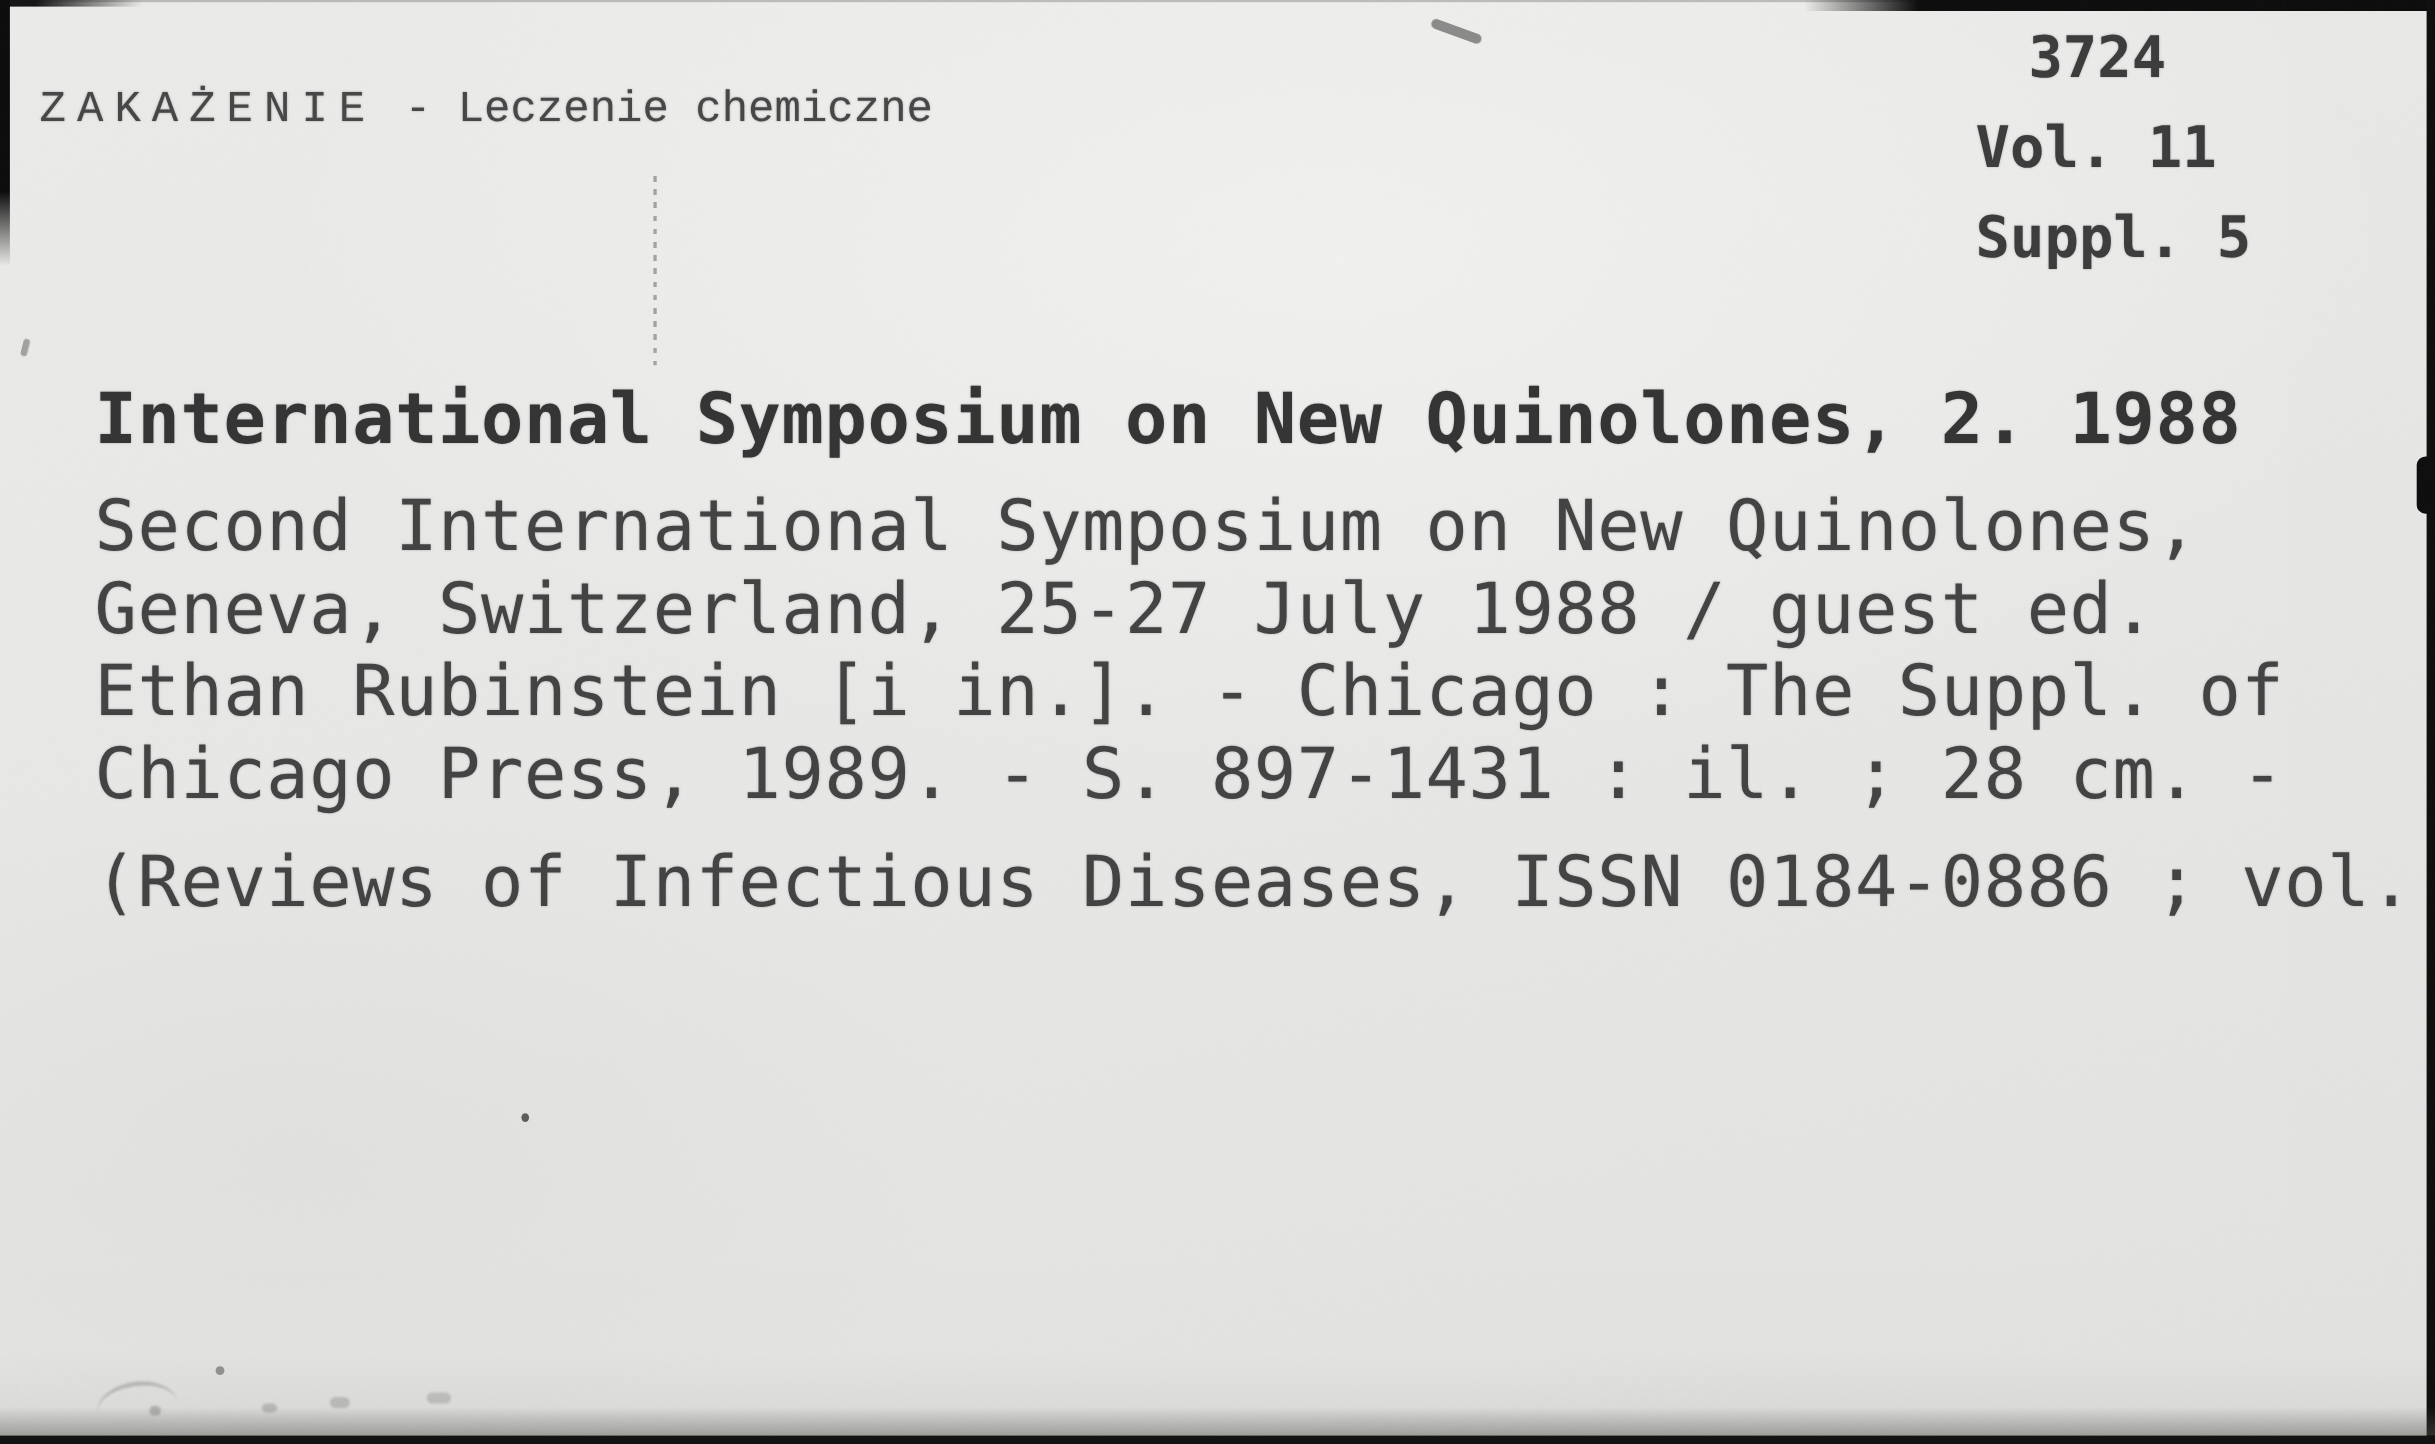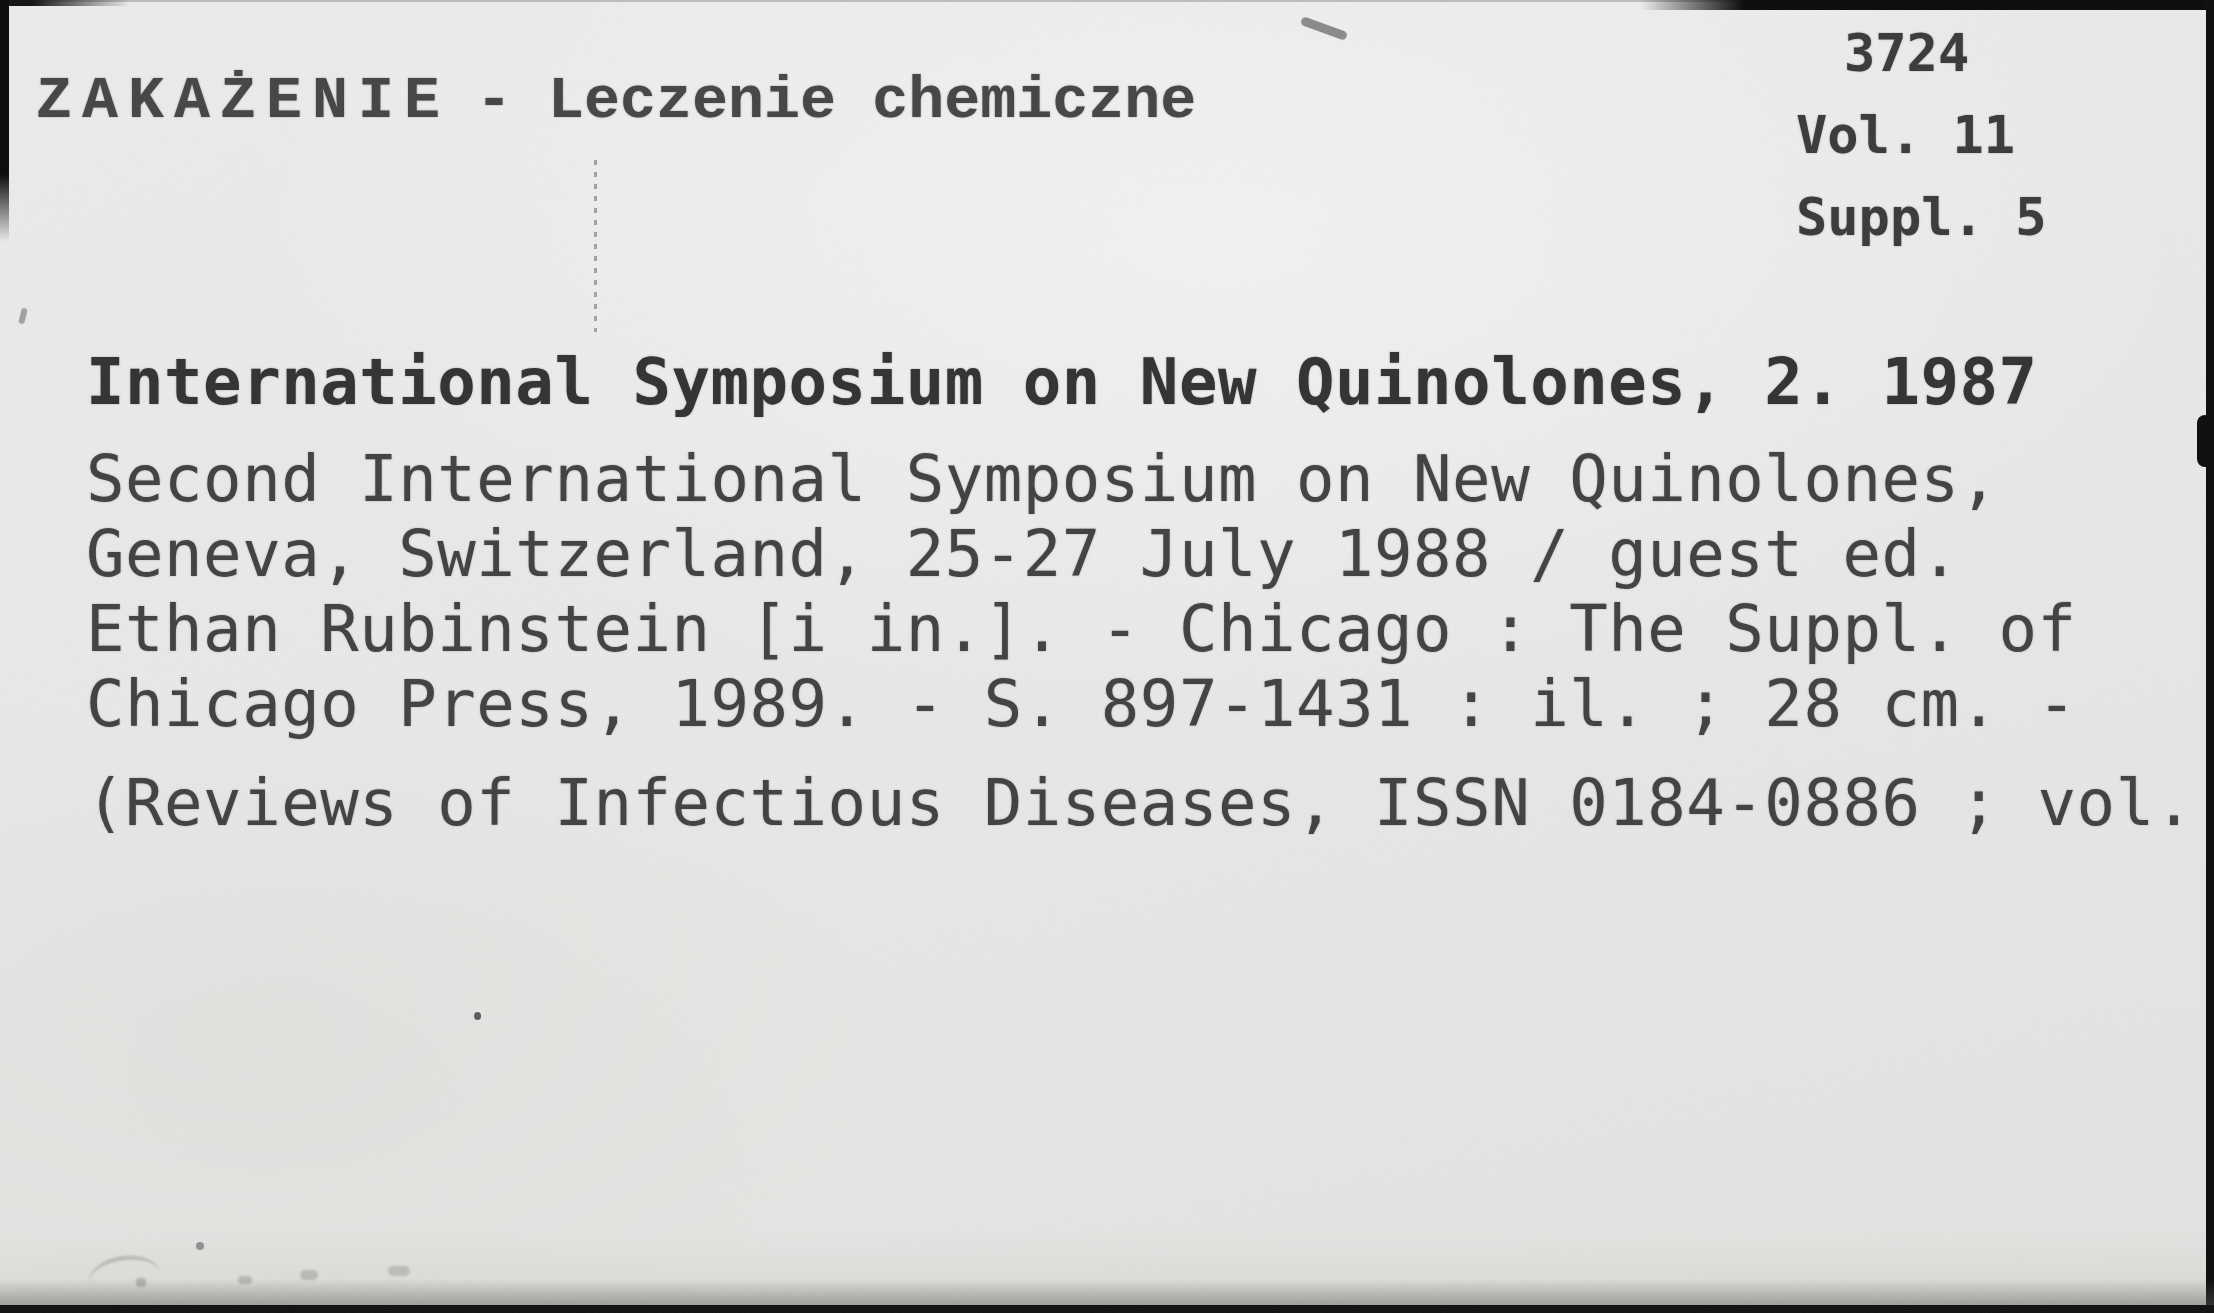--- a/index.html
+++ b/index.html
@@ -11,21 +11,21 @@
       radial-gradient(1400px 700px at 55% 18%, rgba(248,248,246,0.55), rgba(248,248,246,0) 70%),
       radial-gradient(900px 500px at 12% 80%, rgba(214,214,210,0.35), rgba(214,214,210,0) 70%),
       linear-gradient(168deg,#ebecea 0%, #e7e8e6 55%, #e2e3e0 100%);
     font-family:"DejaVu Sans Mono", monospace;
     color:#3e3e3e;
   }
   
   .heading{
     position:absolute;left:36px;top:68px;
     font-family:"Liberation Mono", monospace;
-    font-weight:700;font-size:60px;line-height:66px;
+    font-weight:400;font-size:40px;line-height:66px;
     color:#454545;
     text-shadow:0 0 2px rgba(60,60,60,0.45);
     filter:blur(0.3px);
     white-space:nowrap;
   }
   .heading .word1{letter-spacing:10px;}
   .heading .rest{margin-left:26px;letter-spacing:0px;}
   .catalog{
     position:absolute;left:1796px;top:12px;
     font-size:52px;line-height:82px;font-weight:700;
@@ -97,21 +97,21 @@
     <span class="word1">ZAKAŻENIE</span><span class="rest">- Leczenie chemiczne</span>
   </div>
 
   <div class="catalog">
     <div class="cat-num">3724</div>
     <div>Vol. 11</div>
     <div>Suppl. 5</div>
   </div>
 
   <div class="entry">
-    <div class="title-line">International Symposium on New Quinolones, 2. 1987</div>
+    <div class="title-line">International Symposium on New Quinolones, 2. 1988</div>
     <div class="desc-line first">Second International Symposium on New Quinolones,</div>
     <div class="desc-line">Geneva, Switzerland, 25-27 July 1988 / guest ed.</div>
     <div class="desc-line">Ethan Rubinstein [i in.]. - Chicago : The Suppl. of</div>
     <div class="desc-line">Chicago Press, 1989. - S. 897-1431 : il. ; 28 cm. -</div>
     <div class="desc-line gap">(Reviews of Infectious Diseases, ISSN 0184-0886 ; vol.</div>
   </div>
 
   <div class="crease"></div>
 
   <div class="fleck fleck-diag"></div>

